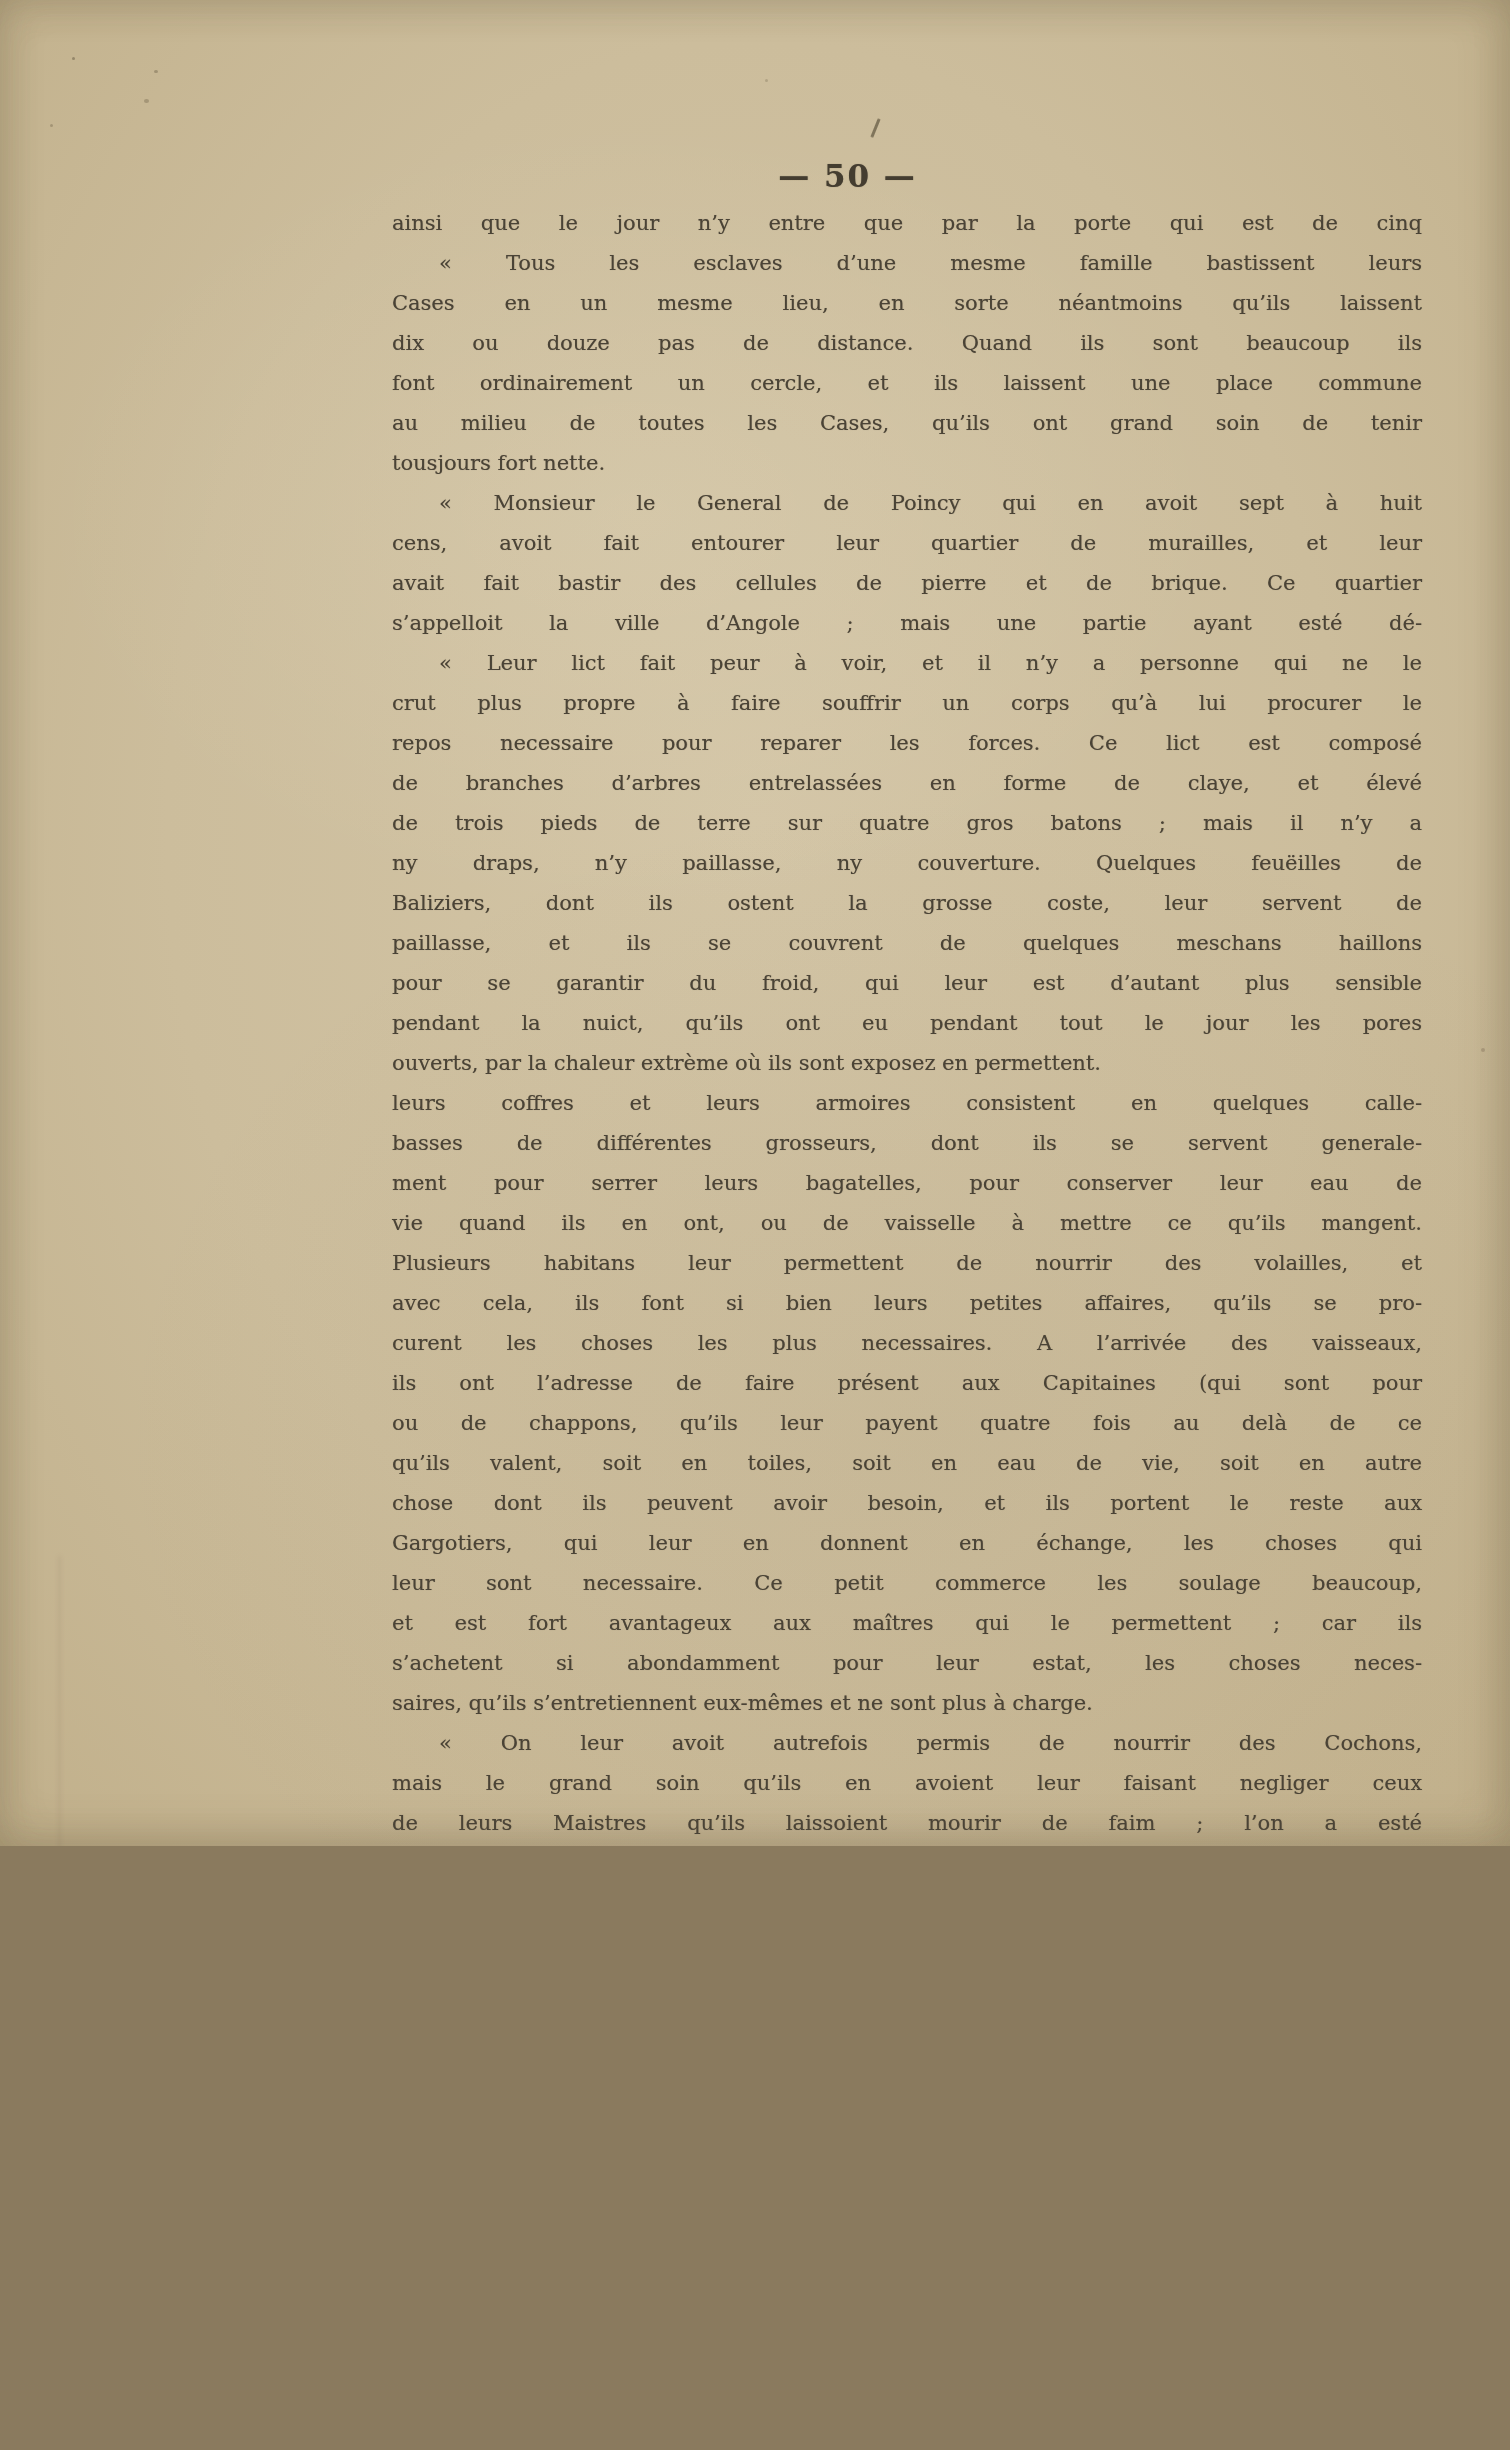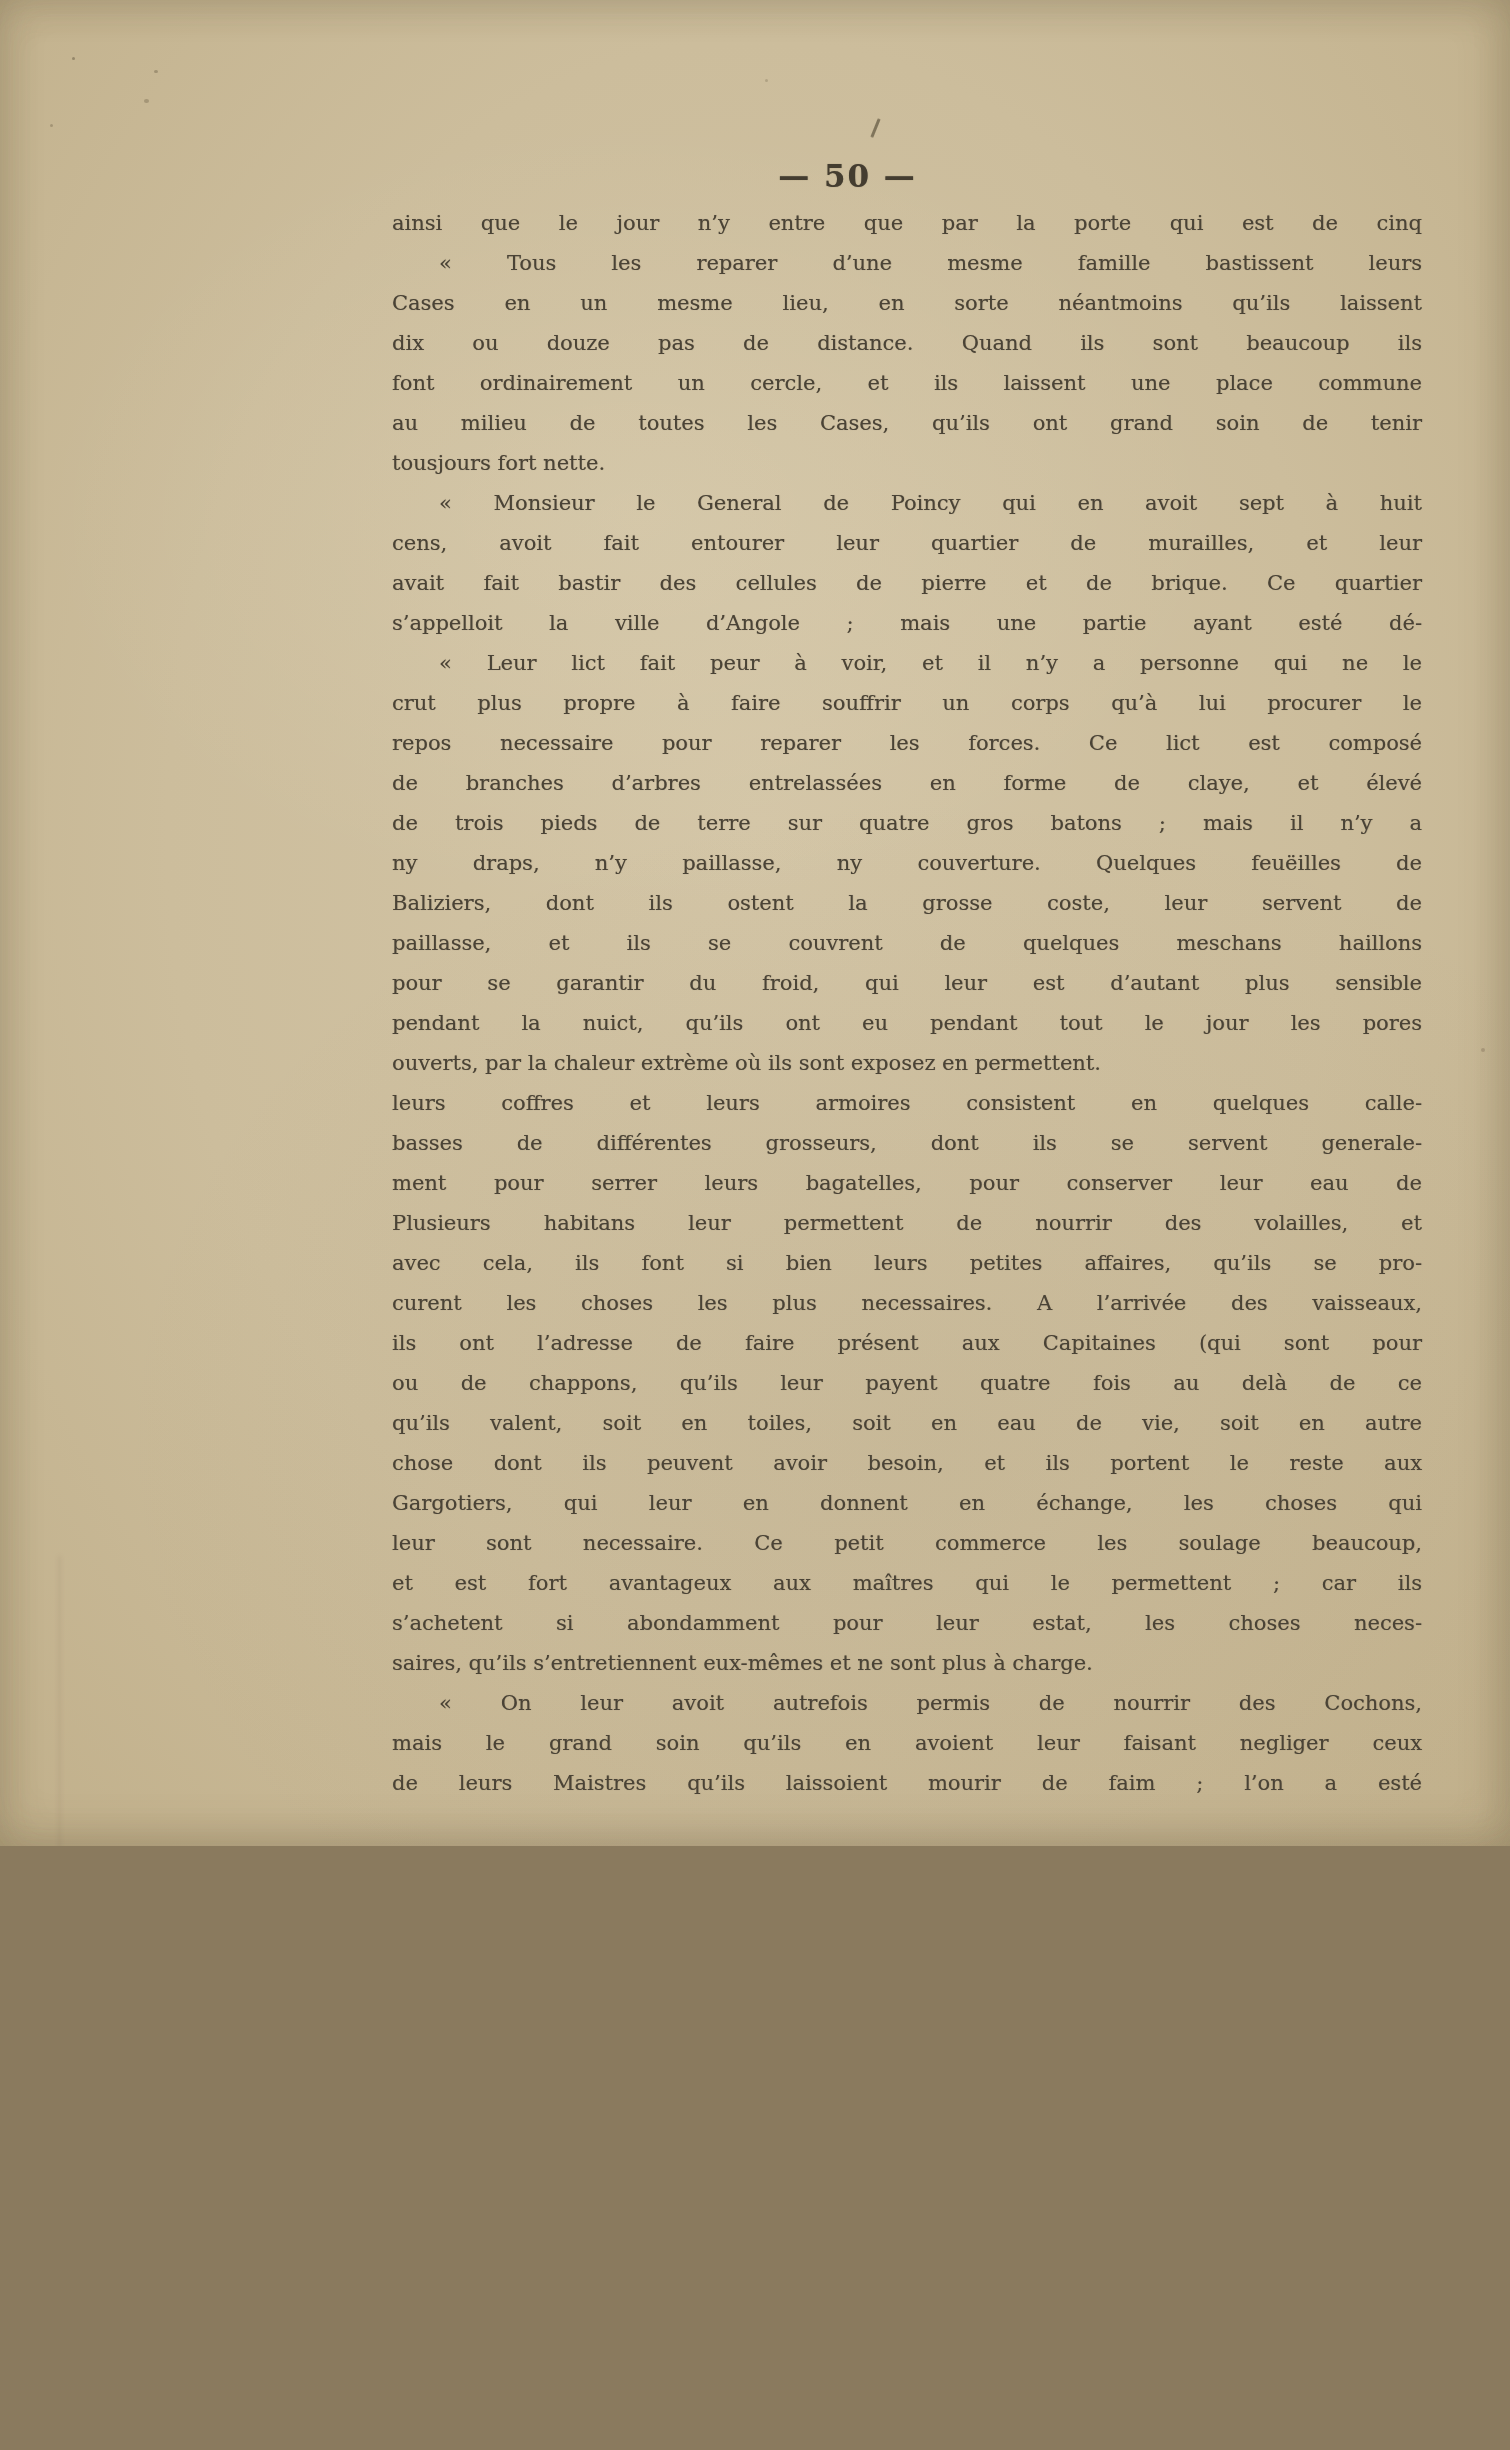--- a/index.html
+++ b/index.html
@@ -101,21 +101,21 @@
 </style>
 </head>
 <body>
 
 <div class="page">
 
   <div class="page-number">— 50 —</div>
 
   <div class="textblock">
       <div class="line">ainsi que le jour n’y entre que par la porte qui est de cinq</div>
-      <div class="line indent">« Tous les reparer d’une mesme famille bastissent leurs</div>
+      <div class="line indent">« Tous les esclaves d’une mesme famille bastissent leurs</div>
       <div class="line">Cases en un mesme lieu, en sorte néantmoins qu’ils laissent</div>
       <div class="line">dix ou douze pas de distance. Quand ils sont beaucoup ils</div>
       <div class="line">font ordinairement un cercle, et ils laissent une place commune</div>
       <div class="line">au milieu de toutes les Cases, qu’ils ont grand soin de tenir</div>
       <div class="line end">tousjours fort nette.</div>
       <div class="line indent">« Monsieur le General de Poincy qui en avoit sept à huit</div>
       <div class="line">cens, avoit fait entourer leur quartier de murailles, et leur</div>
       <div class="line">avait fait bastir des cellules de pierre et de brique. Ce quartier</div>
       <div class="line">s’appelloit la ville d’Angole ; mais une partie ayant esté dé-</div>
       <div class="line indent">« Leur lict fait peur à voir, et il n’y a personne qui ne le</div>
@@ -125,20 +125,21 @@
       <div class="line">de trois pieds de terre sur quatre gros batons ; mais il n’y a</div>
       <div class="line">ny draps, n’y paillasse, ny couverture. Quelques feuëilles de</div>
       <div class="line">Baliziers, dont ils ostent la grosse coste, leur servent de</div>
       <div class="line">paillasse, et ils se couvrent de quelques meschans haillons</div>
       <div class="line">pour se garantir du froid, qui leur est d’autant plus sensible</div>
       <div class="line">pendant la nuict, qu’ils ont eu pendant tout le jour les pores</div>
       <div class="line end">ouverts, par la chaleur extrème où ils sont exposez en permettent.</div>
       <div class="line">leurs coffres et leurs armoires consistent en quelques calle-</div>
       <div class="line">basses de différentes grosseurs, dont ils se servent generale-</div>
       <div class="line">ment pour serrer leurs bagatelles, pour conserver leur eau de</div>
+      <div class="line">vie quand ils en ont, ou de vaisselle à mettre ce qu’ils mangent.</div>
       <div class="line">Plusieurs habitans leur permettent de nourrir des volailles, et</div>
       <div class="line">avec cela, ils font si bien leurs petites affaires, qu’ils se pro-</div>
       <div class="line">curent les choses les plus necessaires. A l’arrivée des vaisseaux,</div>
       <div class="line">ils ont l’adresse de faire présent aux Capitaines (qui sont pour</div>
       <div class="line">ou de chappons, qu’ils leur payent quatre fois au delà de ce</div>
       <div class="line">qu’ils valent, soit en toiles, soit en eau de vie, soit en autre</div>
       <div class="line">chose dont ils peuvent avoir besoin, et ils portent le reste aux</div>
       <div class="line">Gargotiers, qui leur en donnent en échange, les choses qui</div>
       <div class="line">leur sont necessaire. Ce petit commerce les soulage beaucoup,</div>
       <div class="line">et est fort avantageux aux maîtres qui le permettent ; car ils</div>

